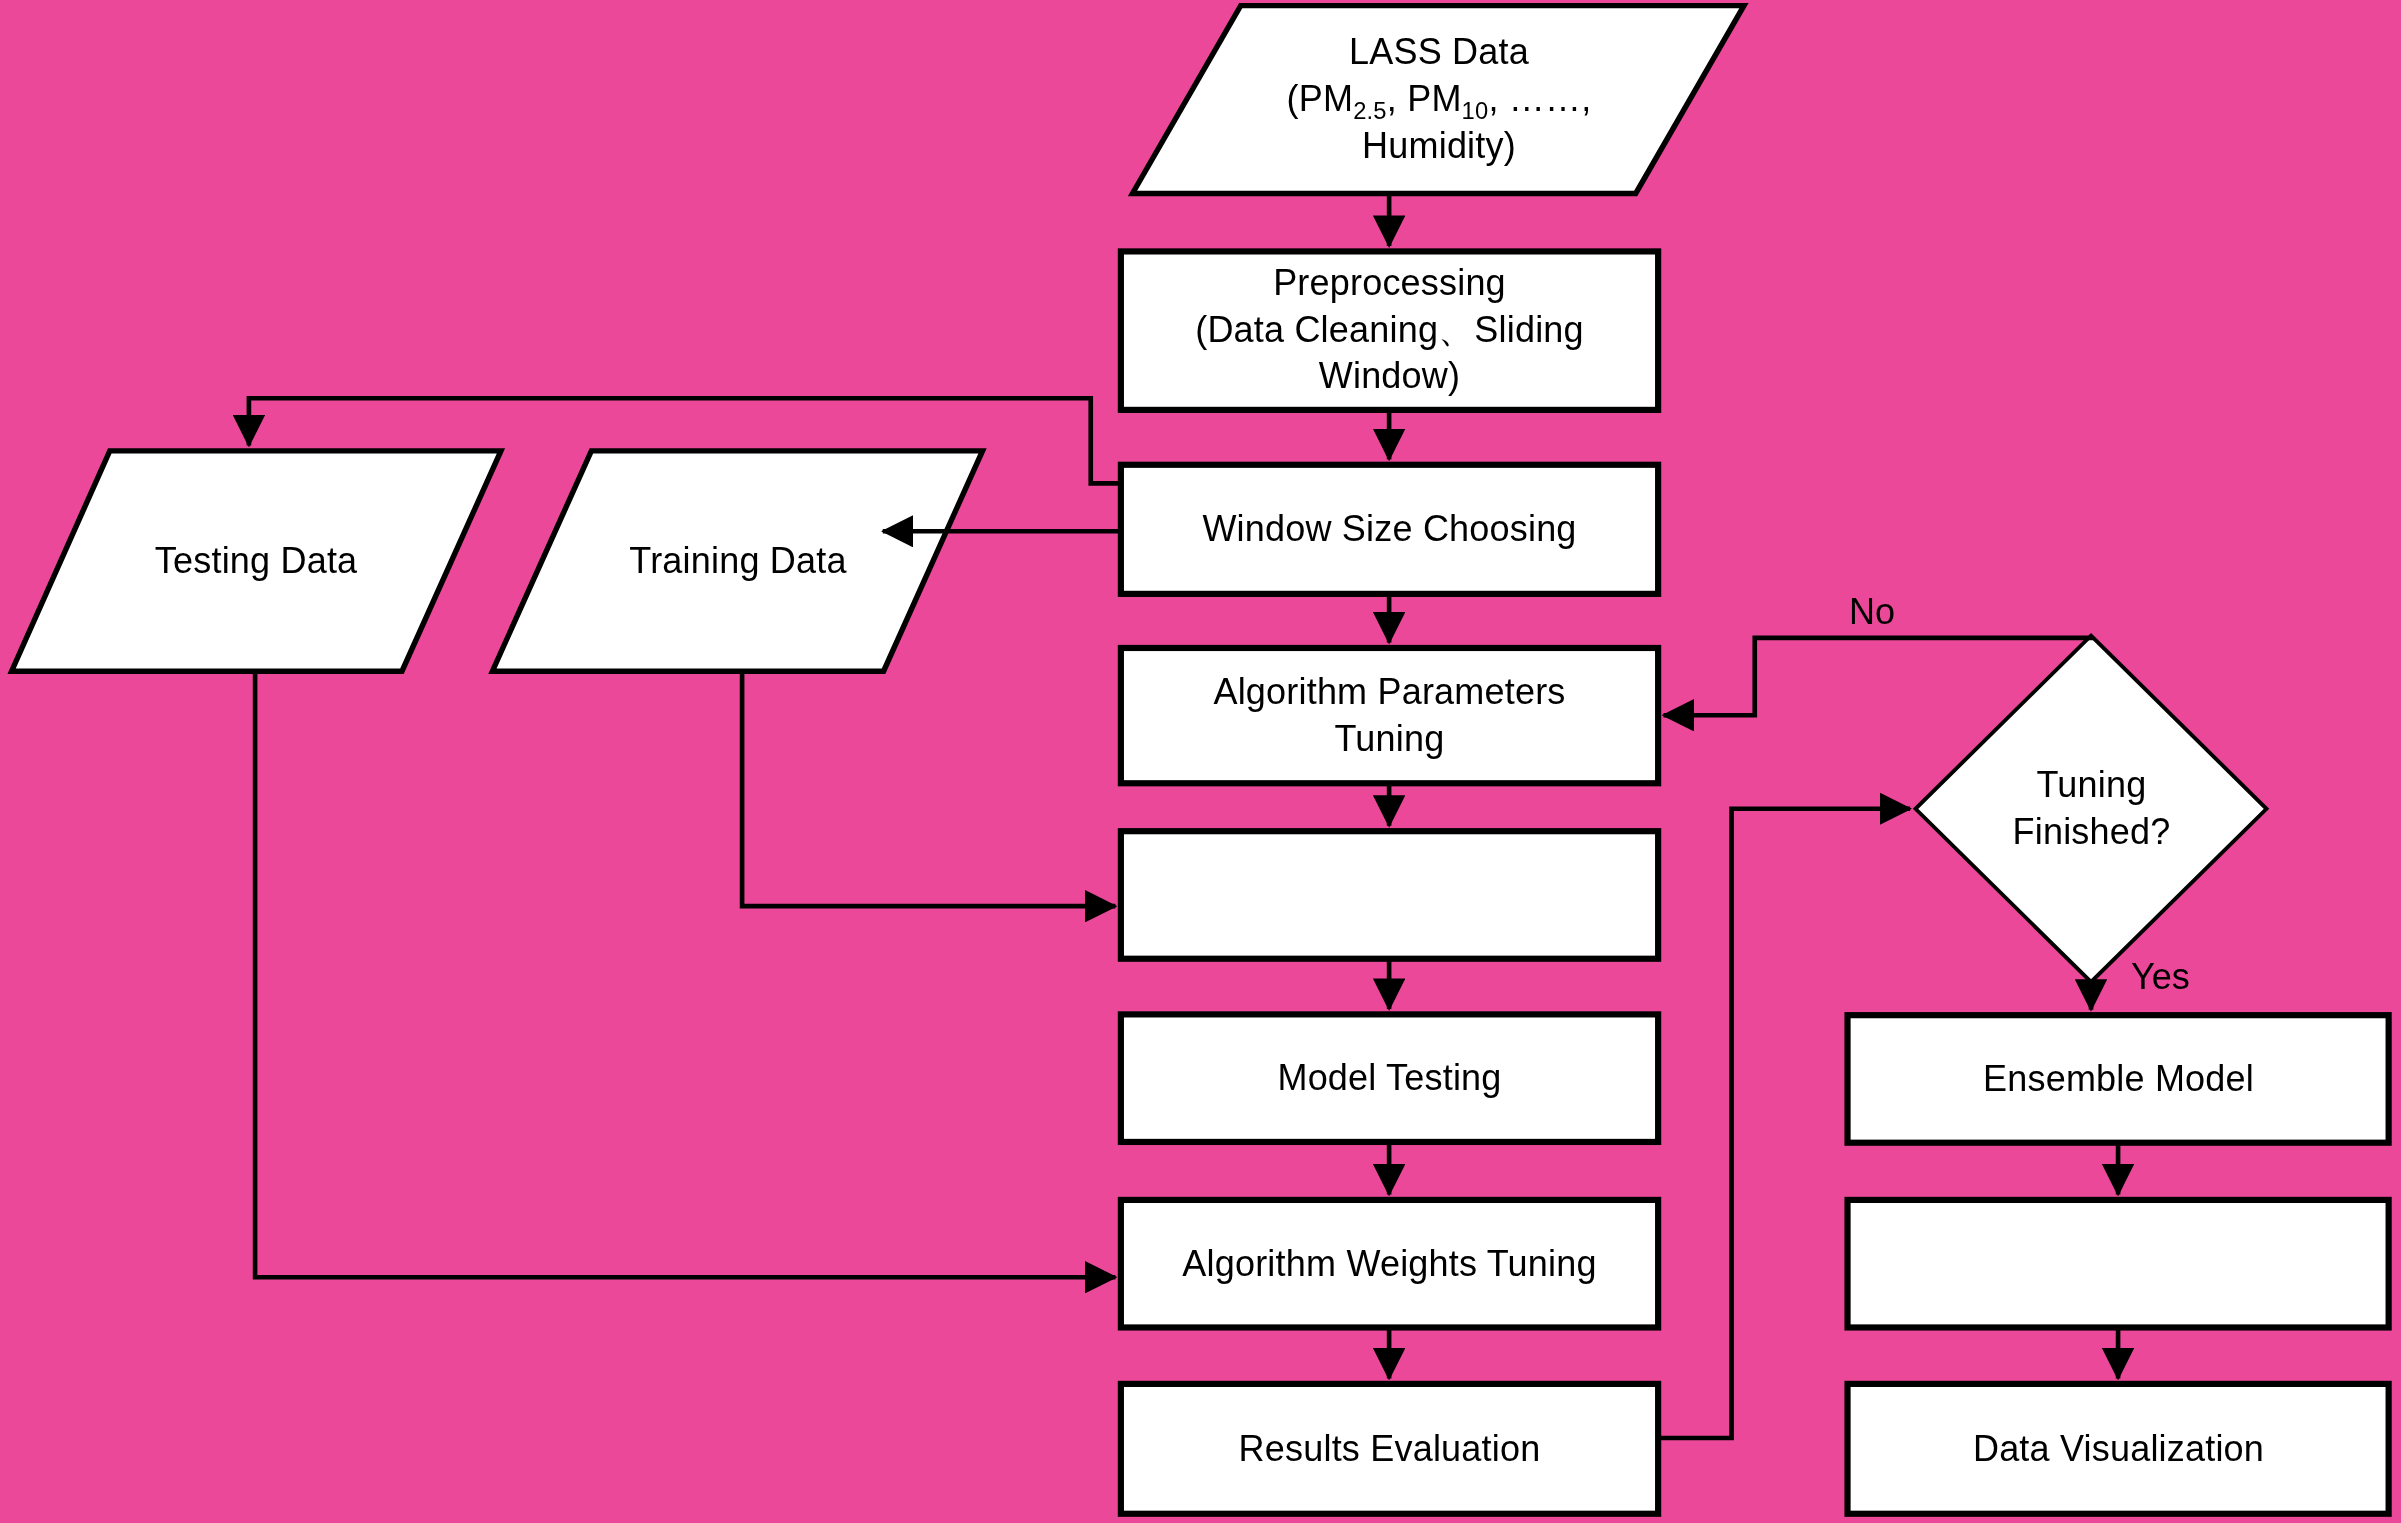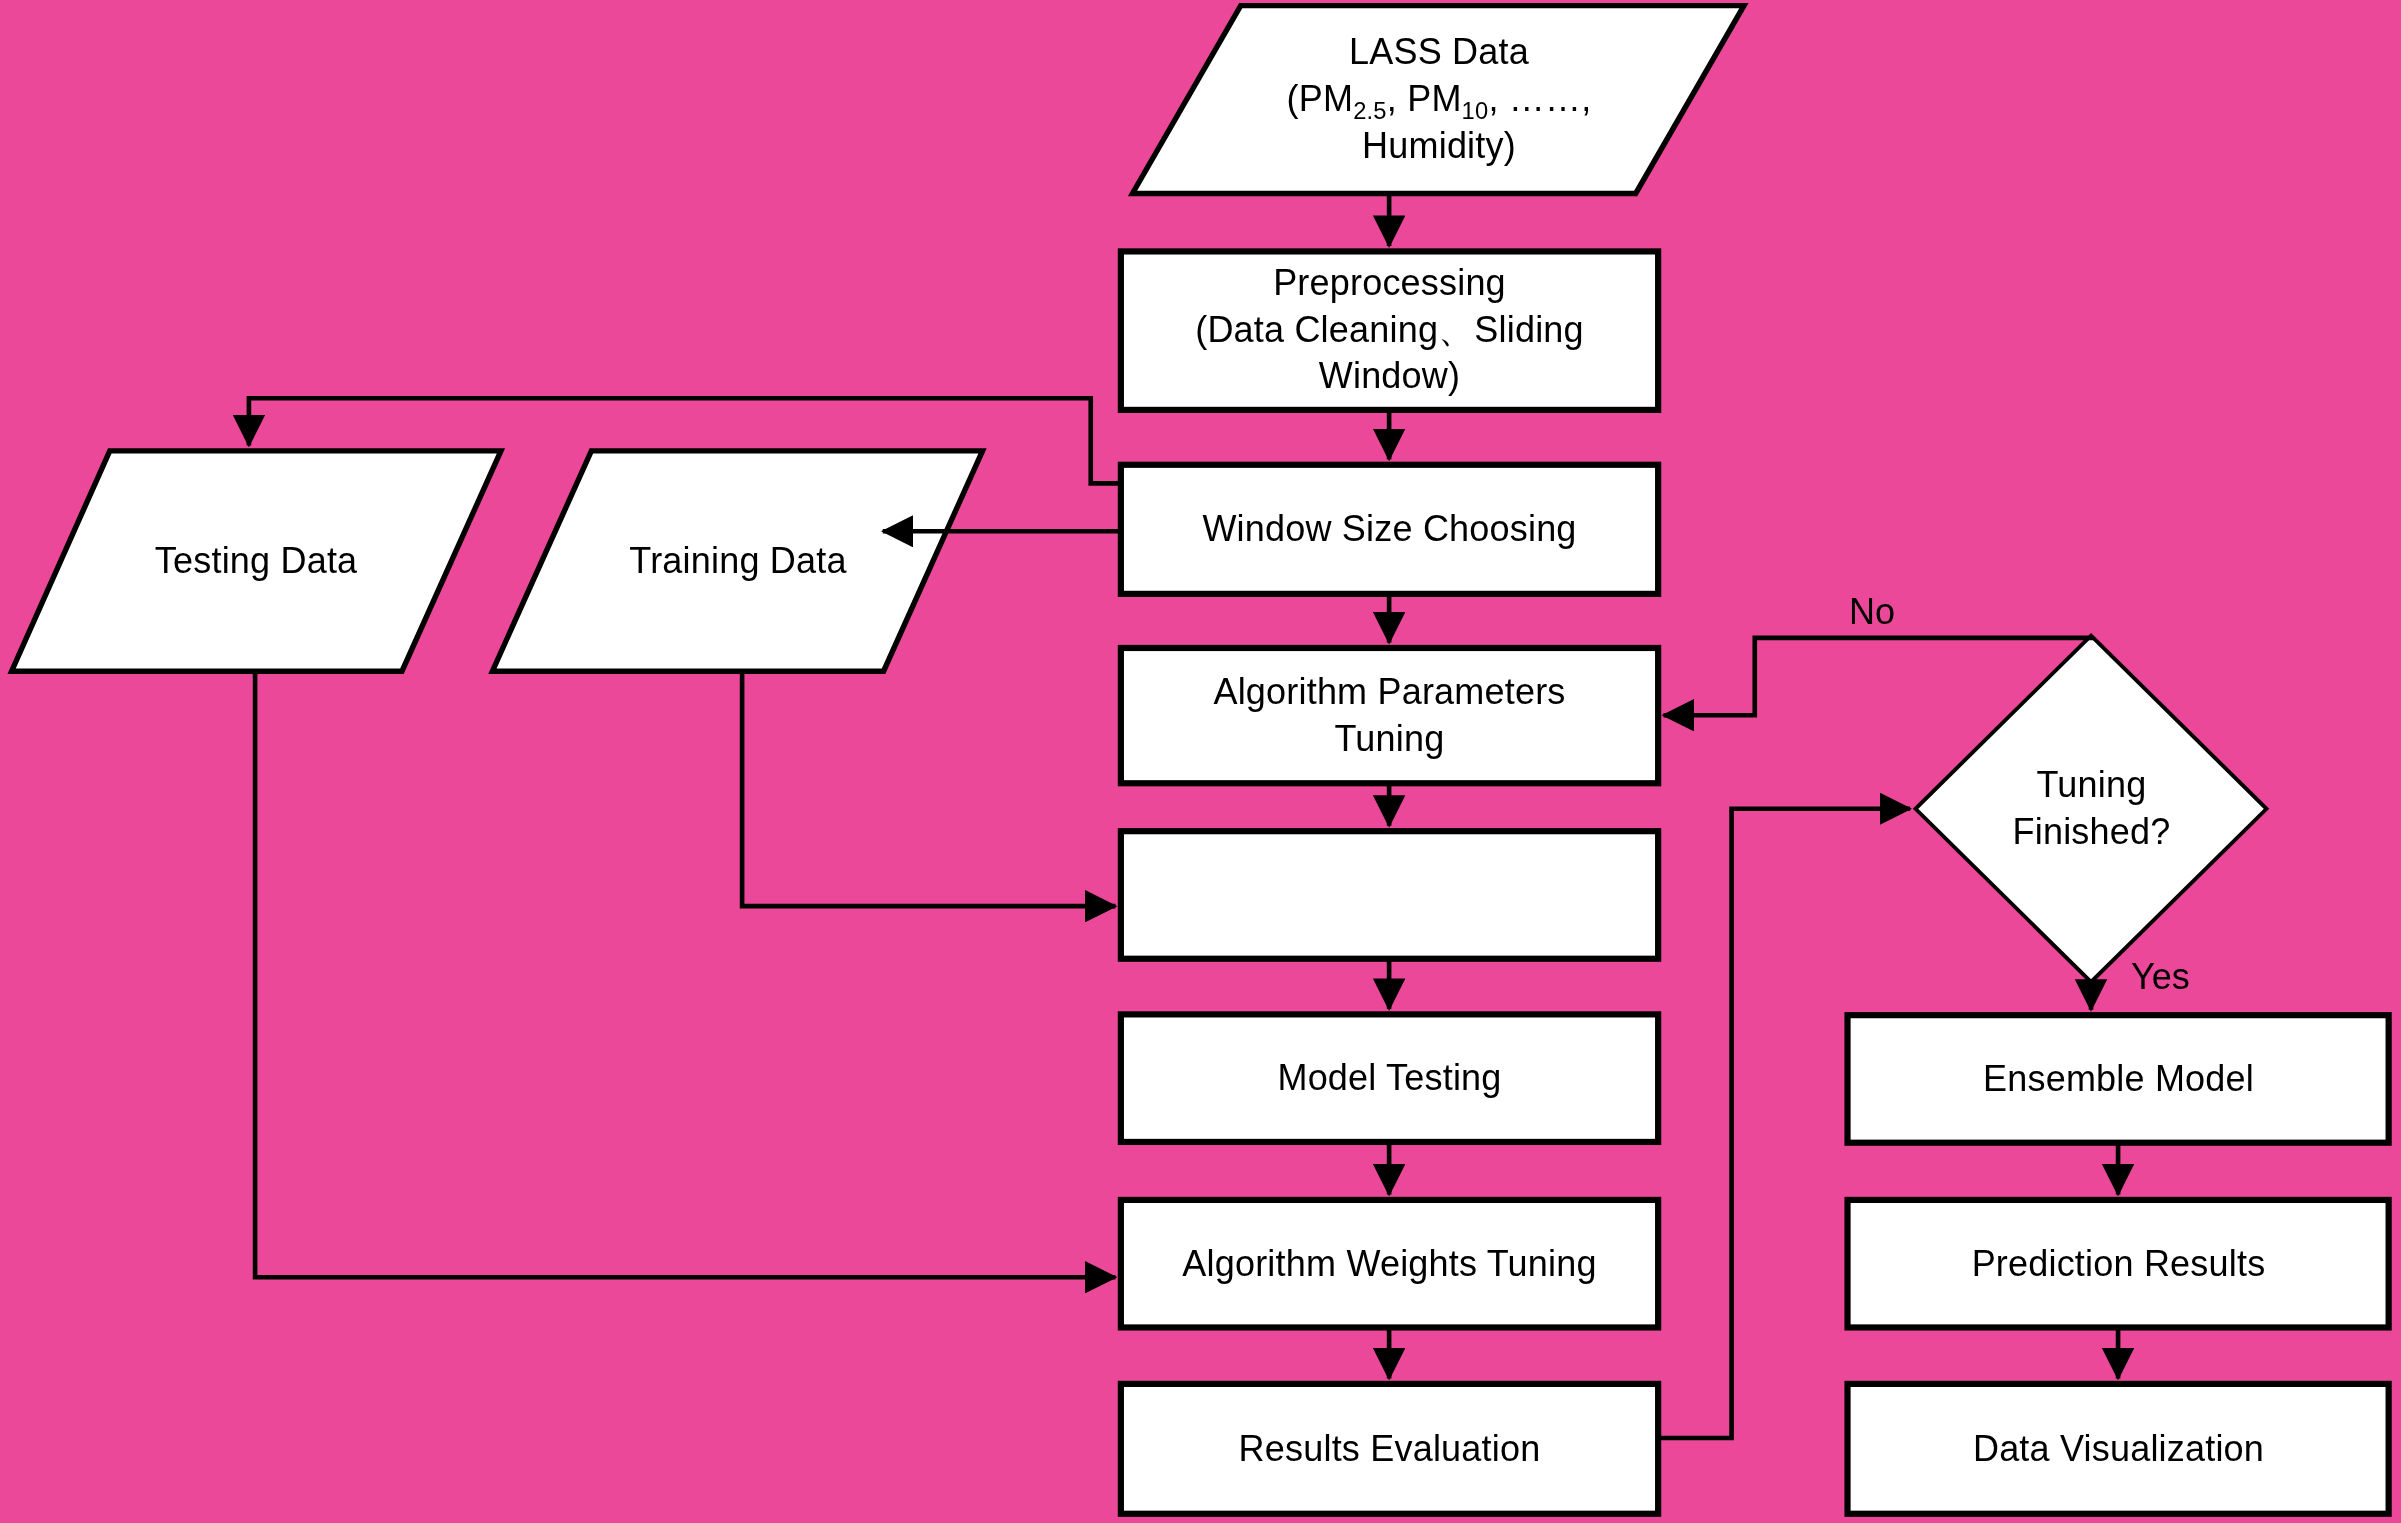--- a/index.html
+++ b/index.html
@@ -147,21 +147,20 @@
 
   <div class="node-label" style="left:1121px; top:1200px; width:537px; height:128px;text-align:right;">Algorithm Weights Tuning</div>
 
   <div class="node-label" style="left:1121px; top:1384px; width:537px; height:130px;">Results Evaluation</div>
 
   <div class="node-label" style="left:1937px; top:719px; width:309px; height:179px;">Tuning
 Finished?</div>
 
   <div class="node-label" style="left:1848px; top:1015px; width:541px; height:128px;">Ensemble Model</div>
 
-  <div class="node-label" style="left:1848px; top:1200px; width:541px; height:128px;">Prediction Results</div>
 
   <div class="node-label" style="left:1848px; top:1384px; width:541px; height:130px;">Data Visualization</div>
 
   <div class="edge-label" style="left:1815px; top:594px;margin-left:34px;">No</div>
 
   <div class="edge-label" style="left:2131px; top:959px;">Yes</div>
 
 </div>
 
 

